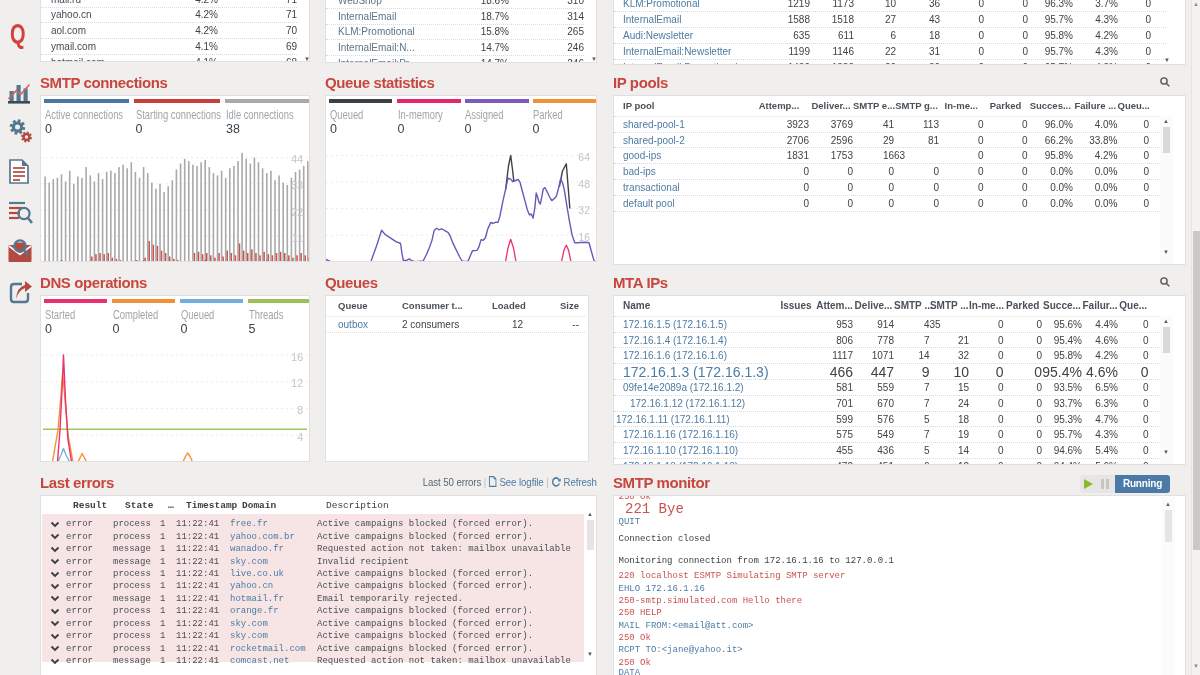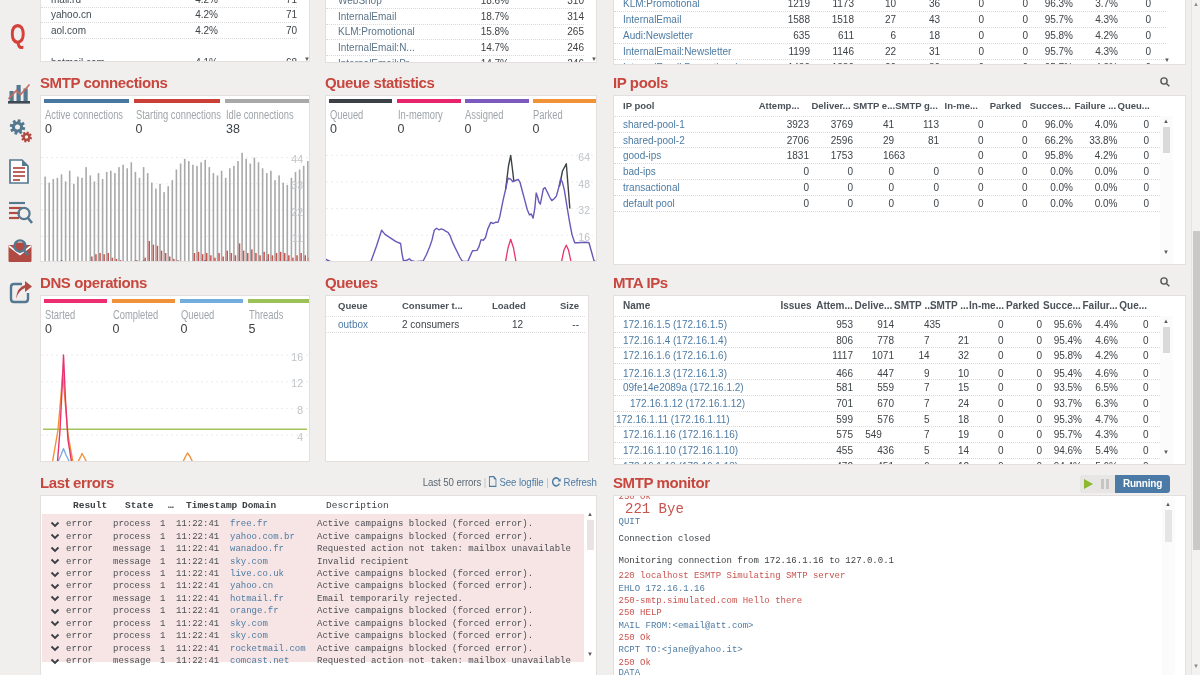--- a/index.html
+++ b/index.html
@@ -77,20 +77,25 @@
     </div>
     <div style="position:absolute;left:0;top:16.1px;width:256px;height:15.8px;display:flex;align-items:center;padding-left:10px;padding-right:0px;box-sizing:border-box;border-bottom:1px dotted #d9d9d9;font-size:10px;color:#3e4347">
       <span style="flex:1;overflow:hidden;white-space:nowrap;color:#434c53">yahoo.cn</span>
       <span style="width:68px;text-align:right;flex:none">4.2%</span>
       <span style="width:79px;text-align:right;flex:none">71</span>
     </div>
     <div style="position:absolute;left:0;top:31.900000000000002px;width:256px;height:15.8px;display:flex;align-items:center;padding-left:10px;padding-right:0px;box-sizing:border-box;border-bottom:1px dotted #d9d9d9;font-size:10px;color:#3e4347">
       <span style="flex:1;overflow:hidden;white-space:nowrap;color:#434c53">aol.com</span>
       <span style="width:68px;text-align:right;flex:none">4.2%</span>
       <span style="width:79px;text-align:right;flex:none">70</span>
+    </div>
+    <div style="position:absolute;left:0;top:47.7px;width:256px;height:15.8px;display:flex;align-items:center;padding-left:10px;padding-right:0px;box-sizing:border-box;border-bottom:1px dotted #d9d9d9;font-size:10px;color:#3e4347">
+      <span style="flex:1;overflow:hidden;white-space:nowrap;color:#434c53">ymail.com</span>
+      <span style="width:68px;text-align:right;flex:none">4.1%</span>
+      <span style="width:79px;text-align:right;flex:none">69</span>
     </div>
     <div style="position:absolute;left:0;top:63.5px;width:256px;height:15.8px;display:flex;align-items:center;padding-left:10px;padding-right:0px;box-sizing:border-box;border-bottom:1px dotted #d9d9d9;font-size:10px;color:#3e4347">
       <span style="flex:1;overflow:hidden;white-space:nowrap;color:#434c53">hotmail.com</span>
       <span style="width:68px;text-align:right;flex:none">4.1%</span>
       <span style="width:79px;text-align:right;flex:none">68</span>
     </div>
 <div class="arr" style="left:261px;top:64px">▼</div>
 </div>
 <div class="card" style="left:325px;top:-10px;width:272px;height:73px;overflow:hidden">
 <div style="position:absolute;left:0;top:2.0px;width:258px;height:15.8px;display:flex;align-items:center;padding-left:12px;padding-right:0px;box-sizing:border-box;border-bottom:1px dotted #d9d9d9;font-size:10px;color:#3e4347">
@@ -552,21 +557,21 @@
         <span style="width:37px;text-align:right;flex:none">1117</span>
         <span style="width:41px;text-align:right;flex:none">1071</span>
         <span style="width:35.5px;text-align:right;flex:none">14</span>
         <span style="width:39.5px;text-align:right;flex:none">32</span>
         <span style="width:34.5px;text-align:right;flex:none">0</span>
         <span style="width:38.5px;text-align:right;flex:none">0</span>
         <span style="width:40px;text-align:right;flex:none">95.8%</span>
         <span style="width:36px;text-align:right;flex:none">4.2%</span>
         <span style="width:30.5px;text-align:right;flex:none">0</span>
       </div>
-      <div style="position:absolute;left:0;top:68.30000000000001px;width:552px;height:15.8px;display:flex;align-items:flex-end;padding-left:9px;padding-right:17.5px;box-sizing:border-box;border-bottom:1px dotted #d9d9d9;font-size:10px;color:#3e4347">
+      <div style="position:absolute;left:0;top:68.30000000000001px;width:552px;height:15.8px;display:flex;align-items:flex-start;padding-left:9px;padding-right:17.5px;box-sizing:border-box;border-bottom:1px dotted #d9d9d9;font-size:14px;color:#3e4347">
         <span style="flex:1;overflow:hidden;white-space:nowrap;color:#4d7ba3">172.16.1.3 (172.16.1.3)</span>
         <span style="width:40px;text-align:right;flex:none"></span>
         <span style="width:37px;text-align:right;flex:none">466</span>
         <span style="width:41px;text-align:right;flex:none">447</span>
         <span style="width:35.5px;text-align:right;flex:none">9</span>
         <span style="width:39.5px;text-align:right;flex:none">10</span>
         <span style="width:34.5px;text-align:right;flex:none">0</span>
         <span style="width:38.5px;text-align:right;flex:none">0</span>
         <span style="width:40px;text-align:right;flex:none">95.4%</span>
         <span style="width:36px;text-align:right;flex:none">4.6%</span>
@@ -608,21 +613,21 @@
         <span style="width:34.5px;text-align:right;flex:none">0</span>
         <span style="width:38.5px;text-align:right;flex:none">0</span>
         <span style="width:40px;text-align:right;flex:none">95.3%</span>
         <span style="width:36px;text-align:right;flex:none">4.7%</span>
         <span style="width:30.5px;text-align:right;flex:none">0</span>
       </div>
       <div style="position:absolute;left:0;top:131.5px;width:552px;height:15.8px;display:flex;align-items:center;padding-left:9px;padding-right:17.5px;box-sizing:border-box;border-bottom:1px dotted #d9d9d9;font-size:10px;color:#3e4347">
         <span style="flex:1;overflow:hidden;white-space:nowrap;color:#4d7ba3">172.16.1.16 (172.16.1.16)</span>
         <span style="width:40px;text-align:right;flex:none"></span>
         <span style="width:37px;text-align:right;flex:none">575</span>
-        <span style="width:41px;text-align:center;flex:none">549</span>
+        <span style="width:41px;text-align:right;flex:none">549</span>
         <span style="width:35.5px;text-align:right;flex:none">7</span>
         <span style="width:39.5px;text-align:right;flex:none">19</span>
         <span style="width:34.5px;text-align:right;flex:none">0</span>
         <span style="width:38.5px;text-align:right;flex:none">0</span>
         <span style="width:40px;text-align:right;flex:none">95.7%</span>
         <span style="width:36px;text-align:right;flex:none">4.3%</span>
         <span style="width:30.5px;text-align:right;flex:none">0</span>
       </div>
       <div style="position:absolute;left:0;top:147.3px;width:552px;height:15.8px;display:flex;align-items:center;padding-left:9px;padding-right:17.5px;box-sizing:border-box;border-bottom:1px dotted #d9d9d9;font-size:10px;color:#3e4347">
         <span style="flex:1;overflow:hidden;white-space:nowrap;color:#4d7ba3">172.16.1.10 (172.16.1.10)</span>

